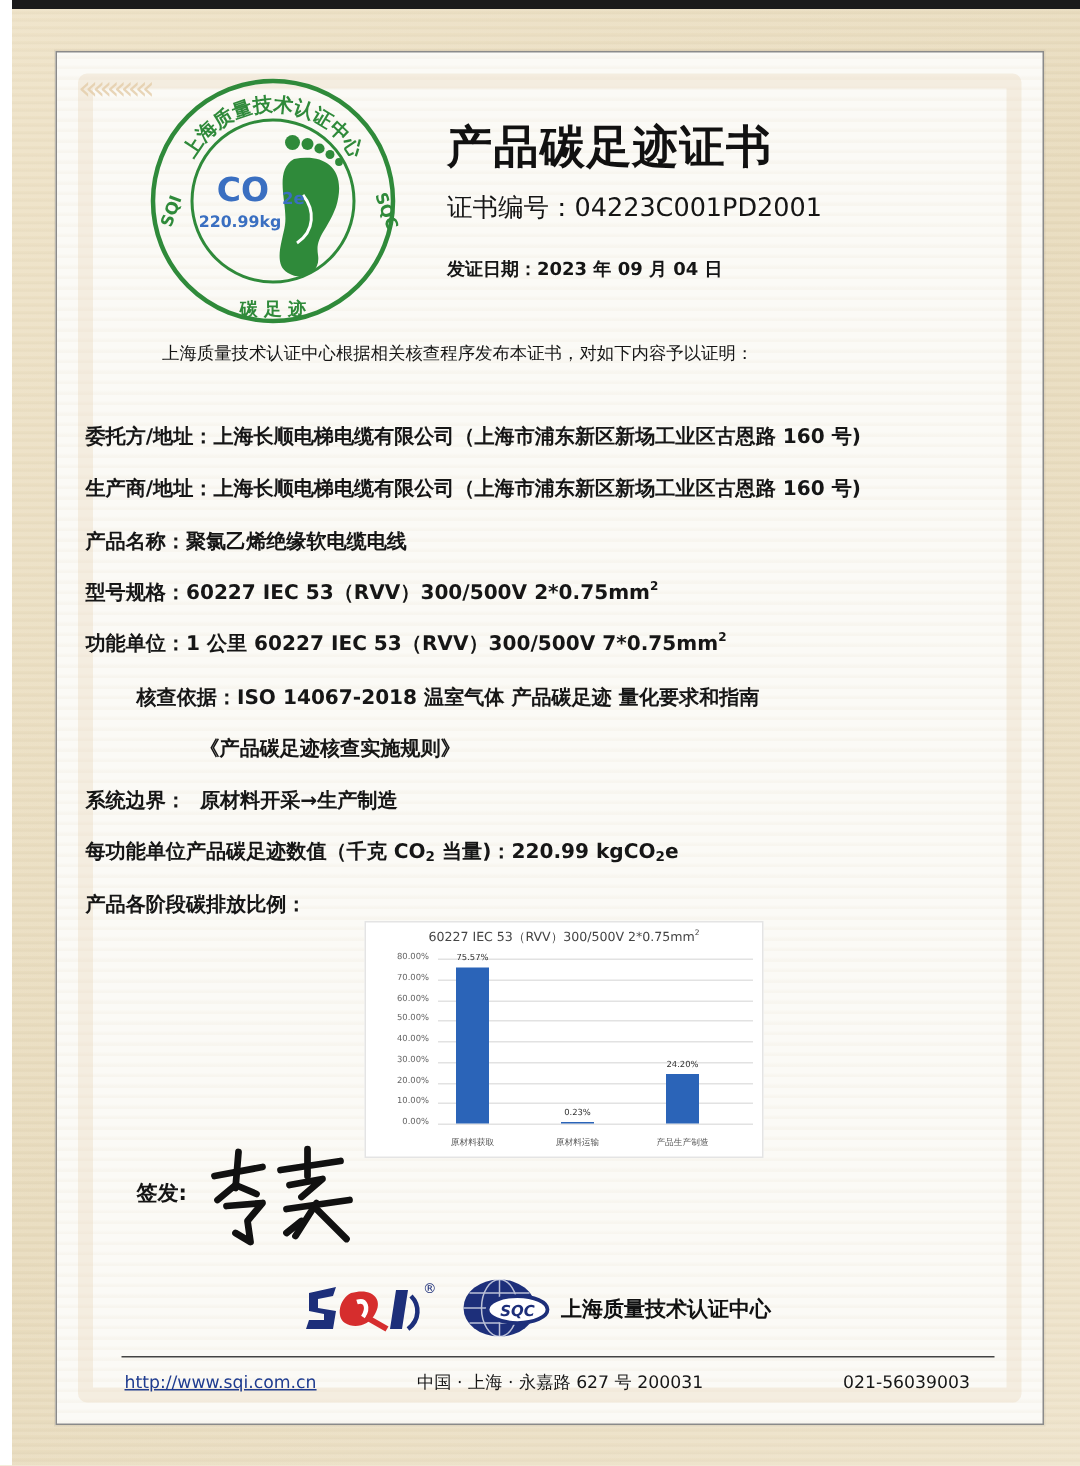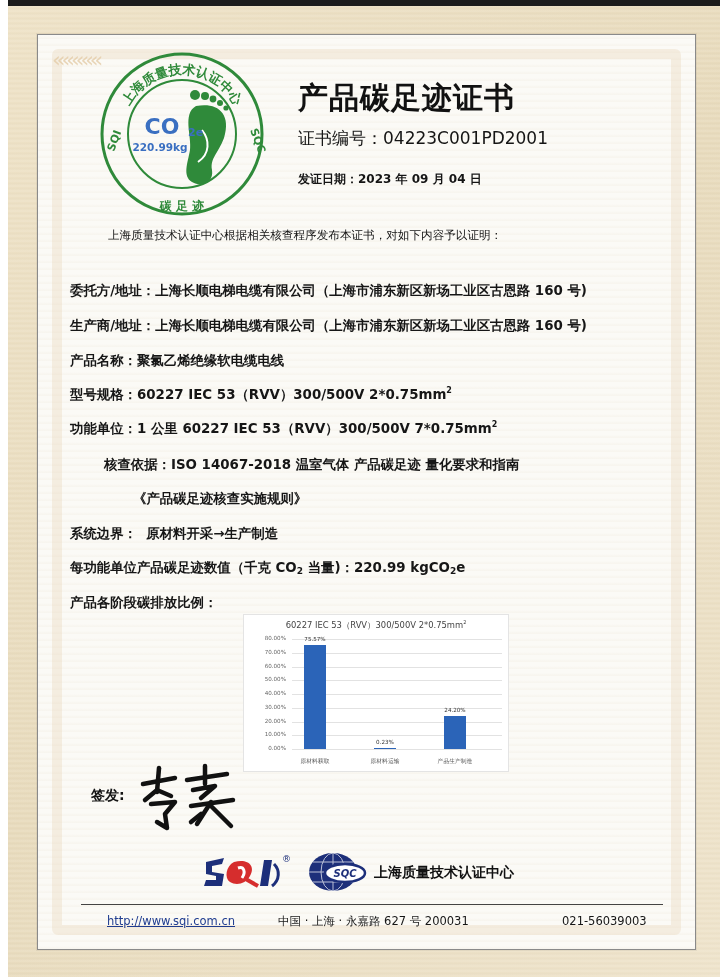--- a/index.html
+++ b/index.html
@@ -37,21 +37,21 @@
   
   .seal { position: absolute; left: 98px; top: 50px; width: 168px; height: 168px; }
 
   
   .title { position: absolute; left: 298px; top: 78px; font-size: 30px; font-weight: bold; color: #111; letter-spacing: 1px; font-family: Liberation Mono, monospace; }
   .cert-no { position: absolute; left: 298px; top: 127px; font-size: 17px; font-weight: normal; color: #151515; }
   .issue-date { position: absolute; left: 298px; top: 171px; font-size: 12px; font-weight: bold; color: #151515; }
 
   .intro { position: absolute; left: 108px; top: 228px; font-size: 11.6px; font-weight: normal; color: #151515; }
 
-  .field { position: absolute; left: 70px; font-size: 13.4px; font-weight: bold; color: #161616; white-space: nowrap; }
+  .field { position: absolute; left: 57px; font-size: 13.4px; font-weight: bold; color: #161616; white-space: nowrap; }
   .field sup { font-size: 8px; vertical-align: 6px; }
   .field sub { font-size: 9px; vertical-align: -2px; }
 
   
   .chart {
     position: absolute; left: 209px; top: 581px; width: 266px; height: 158px;
     background: #ffffff; border: 1px solid #e4e4e4;
   }
   .chart-title { position: absolute; left: 0; top: 4px; width: 100%; text-align: center; font-size: 8.4px; color: #444; }
   .chart-title sup { font-size: 5px; vertical-align: 4px; }
@@ -65,21 +65,21 @@
   
   .sign-label { position: absolute; left: 91px; top: 787px; font-size: 14px; font-weight: bold; color: #151515; }
   .signature { position: absolute; left: 135px; top: 762px; width: 110px; height: 70px; }
 
   
   .sqi-logo { position: absolute; left: 202px; top: 852px; width: 92px; height: 38px; }
   .sqc-logo { position: absolute; left: 307px; top: 852px; width: 62px; height: 40px; }
   .center-name { position: absolute; left: 374px; top: 864px; font-size: 14px; font-weight: bold; color: #111; }
 
   .footer-line { position: absolute; left: 81px; top: 904px; width: 582px; height: 1px; background: #444; }
-  .footer-url { position: absolute; left: 83px; top: 914px; font-size: 11.5px; color: #1f3c8f; text-decoration: underline; margin-left: 24px; }
+  .footer-url { position: absolute; left: 83px; top: 914px; font-size: 11.5px; color: #1f3c8f; text-decoration: underline; }
   .footer-addr { position: absolute; left: 278px; top: 914px; font-size: 11.5px; color: #161616; }
   .footer-phone { position: absolute; left: 562px; top: 914px; font-size: 11.5px; color: #161616; }
 </style>
 </head>
 <body>
 
 <div class="left-edge"></div>
 <div class="top-edge"></div>
 
 <div class="paper">

